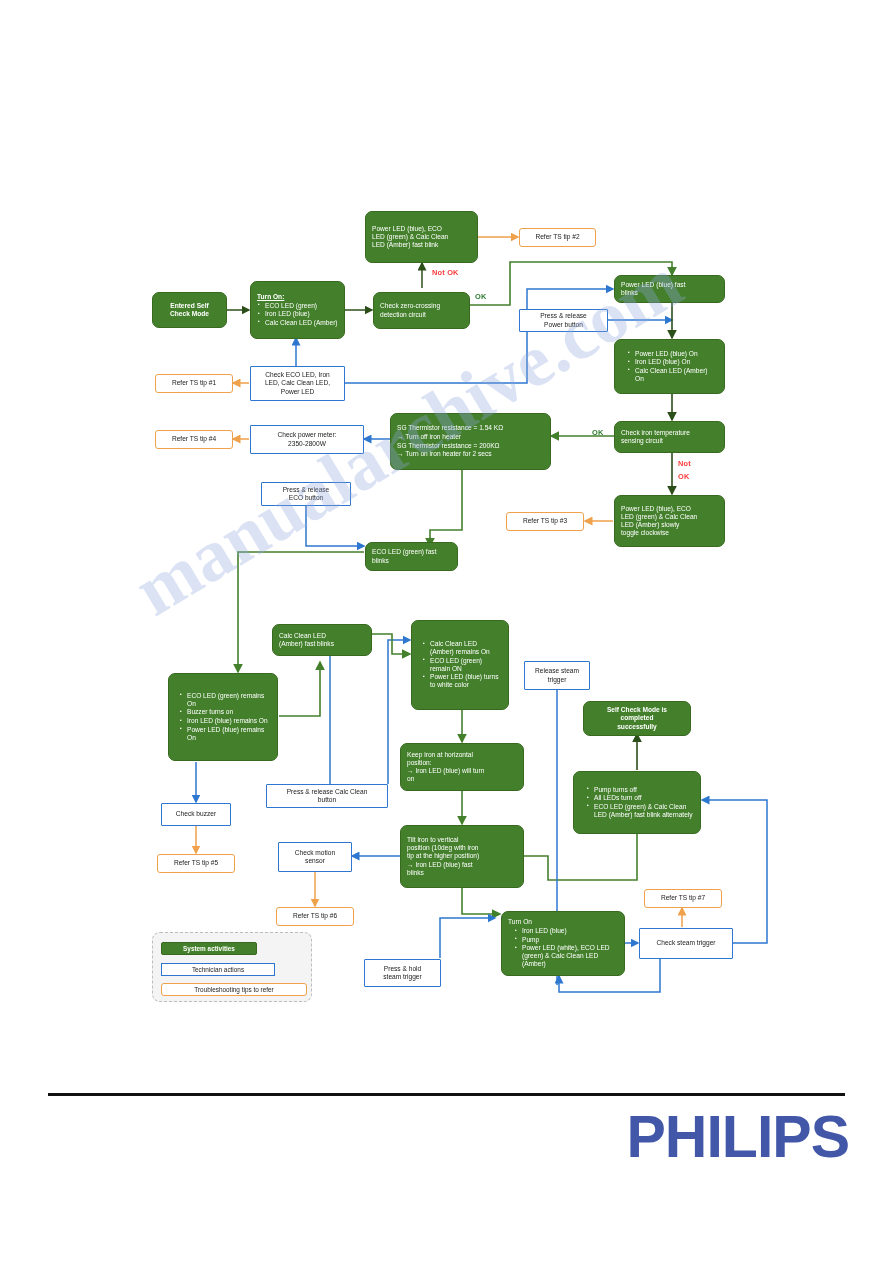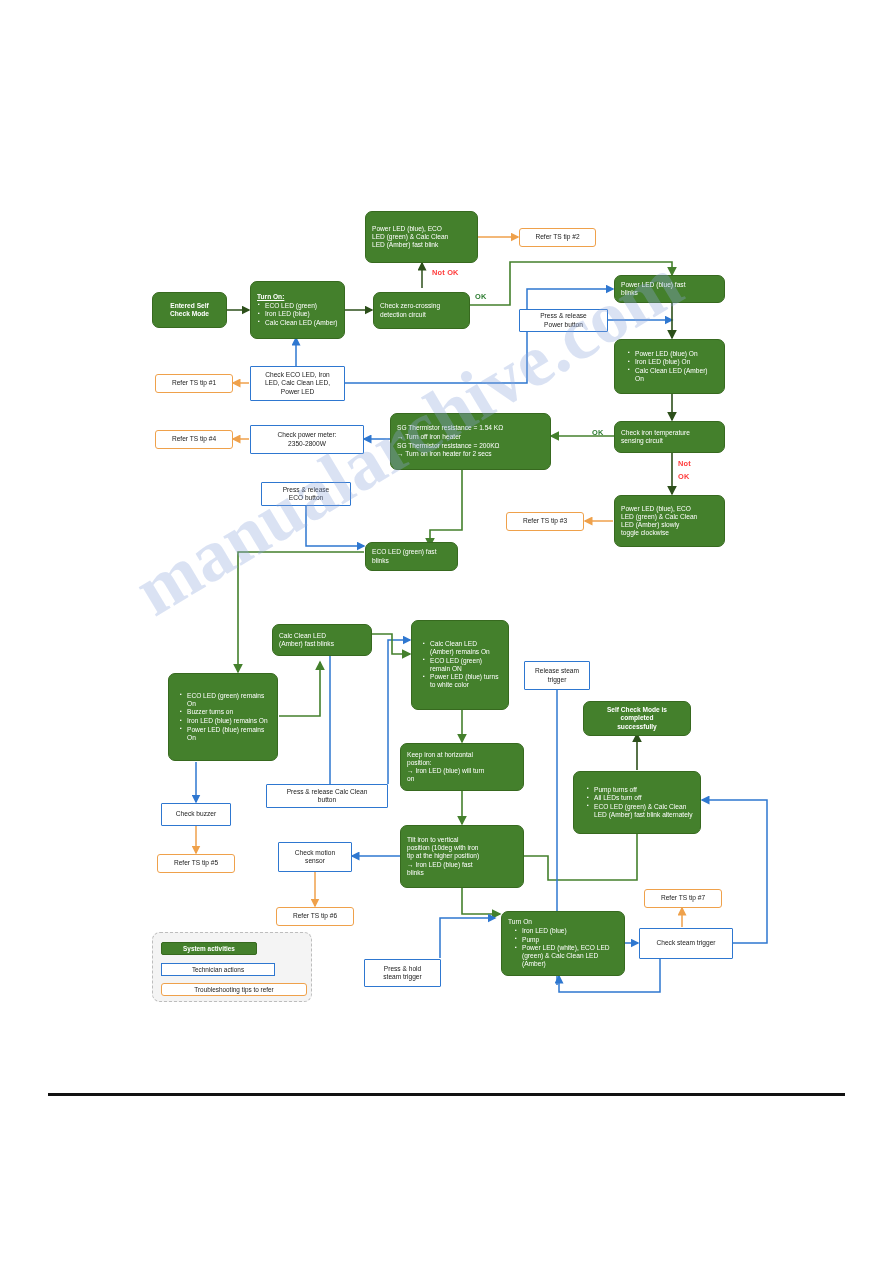--- a/index.html
+++ b/index.html
@@ -419,14 +419,15 @@
       <div class="lrow l1">System activities</div>
       <div class="lrow l2">Technician actions</div>
       <div class="lrow l3">Troubleshooting tips to refer</div>
     </div>
 
     <div id="wm">manualarchive.com</div>
 
   </div>
 
   <div id="rule"></div>
+  <div id="philips">PHILIPS</div>
 
 </div>
 
 </body></html>

